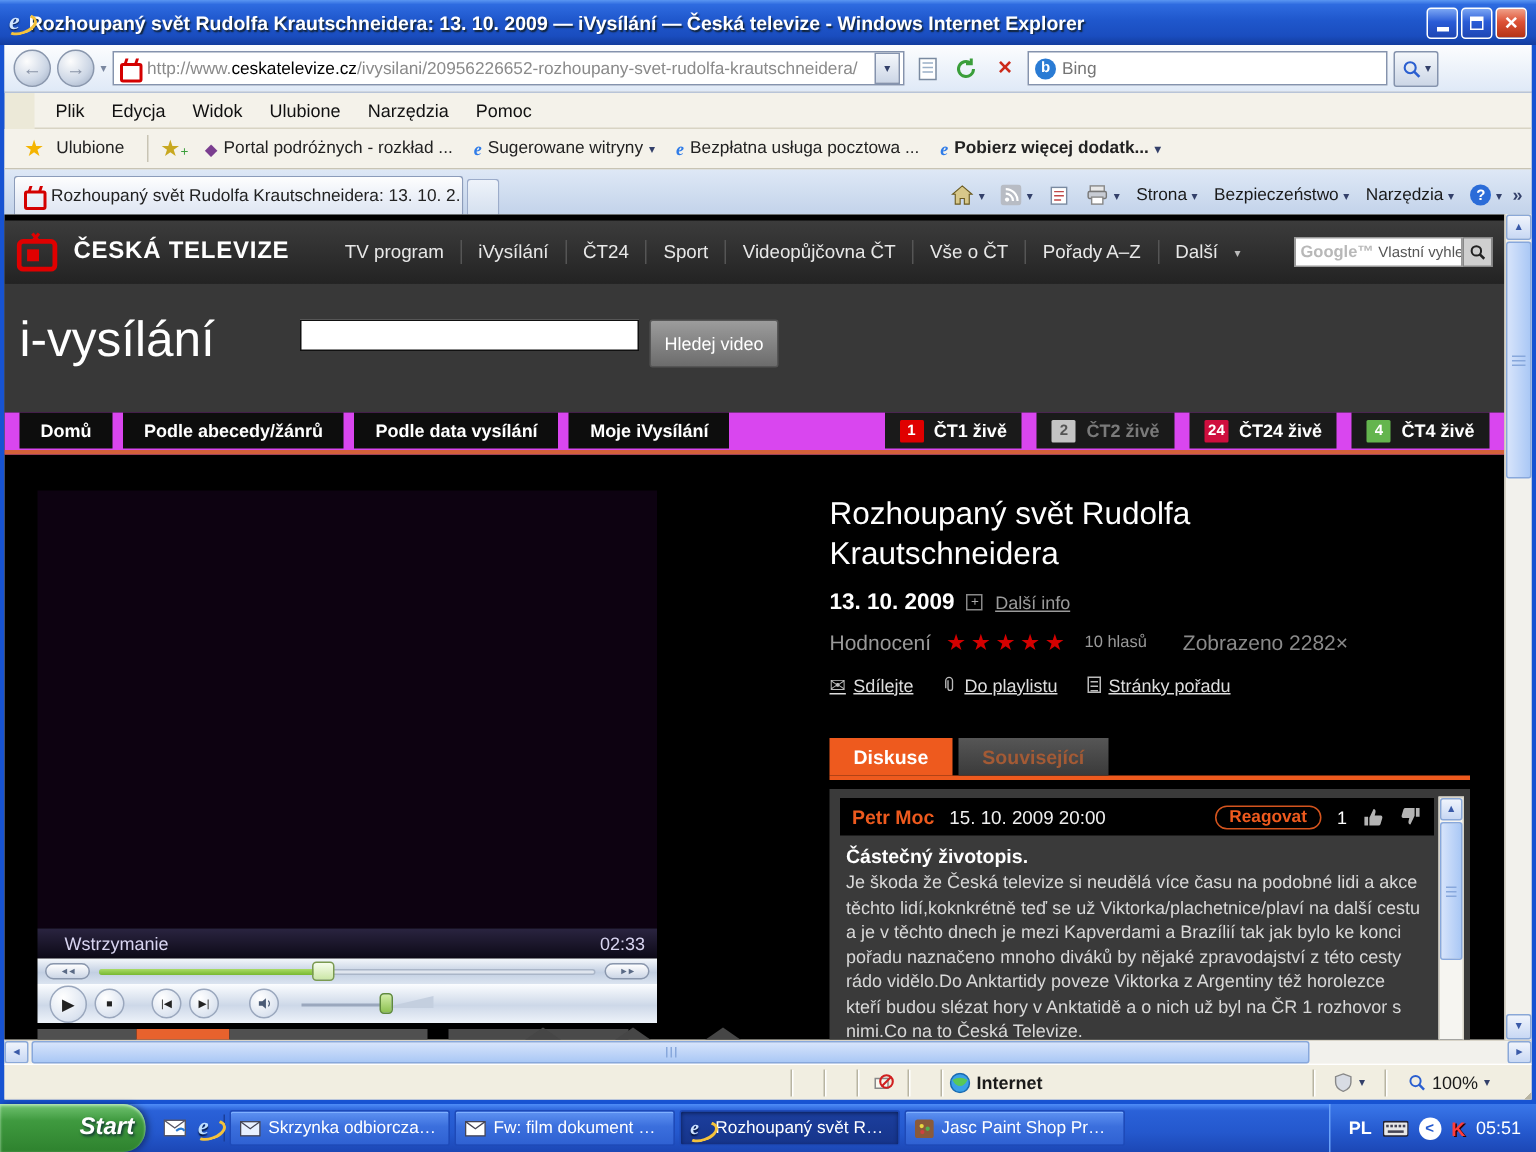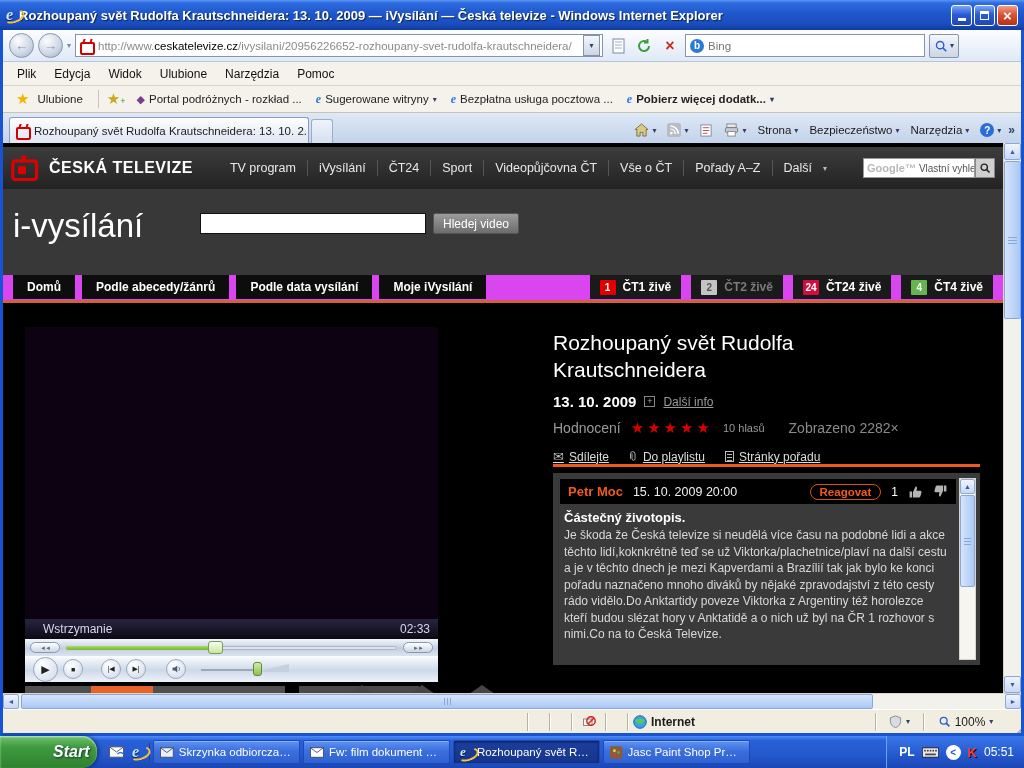--- a/index.html
+++ b/index.html
@@ -42,21 +42,21 @@
     border:1px solid #8593ad; display:flex; align-items:center; justify-content:center; font-size:8px; color:#33406a; }
   .tool-sq { width:22px; height:24px; display:flex; align-items:center; justify-content:center; border-radius:2px; }
   .stop-x { color:#cc2a1a; font-weight:bold; font-size:16px; }
   .bing-box { width:240px; height:23px; background:#fff; border:1px solid #8593ad; display:flex; align-items:center; padding:0 4px; gap:4px; }
   .bing-b { width:14px; height:14px; border-radius:50%; background:#2a7bd4; color:#fff; font:bold 10px/14px "Liberation Sans",sans-serif; text-align:center; }
   .bing-box input { border:none; outline:none; flex:1; font-size:11.5px; color:#444; background:transparent; }
   .srch-btn { width:30px; height:24px; background:linear-gradient(#f4f7fb,#ccd6e6); border:1px solid #8593ad; border-radius:2px;
     display:flex; align-items:center; justify-content:center; gap:2px; }
 
   
-  .menubar { height:24px; display:flex; align-items:center; gap:2px; padding:0 6px; background:#f4f2ea; border-bottom:1px solid #d8d4c4; }
+  .menubar { height:24px; display:flex; align-items:center; gap:2px; padding:0 6px; background:#f4f2ea; border-bottom:1px solid #d8d4c4;margin-left:20px; }
   .menu-item { font-size:12px; color:#111; padding:2px 8px; }
 
   
   .favbar { height:27px; display:flex; align-items:center; padding:0 6px; background:#f4f2ea; border-bottom:1px solid #c8c4b4; font-size:11.5px; color:#222; }
   .fav-star { color:#f4b400; font-size:15px; margin-right:4px; }
   .favsep { width:1px; height:18px; background:#c8c4b4; margin:0 8px; }
   .fav-item { display:flex; align-items:center; gap:4px; padding:0 7px; white-space:nowrap; }
   .fav-e { font:italic bold 12px "Liberation Serif",serif; color:#2f7ce8; }
   .fav-gem { color:#7a3e8f; font-size:11px; }
   .bold { font-weight:bold; }
@@ -92,21 +92,21 @@
   .g-box { margin-left:auto; display:flex; align-items:center; }
   .g-input { width:112px; height:20px; background:#fff; border:1px solid #999; font-size:10px; display:flex; align-items:center; padding:0 3px; gap:3px; white-space:nowrap; overflow:hidden; }
   .g-logo { color:#b8b8b8; font-weight:bold; font-size:11px; }
   .g-water { color:#555; }
   .g-btn { width:20px; height:20px; background:#cfcfcf; border:1px solid #888; display:flex; align-items:center; justify-content:center; }
 
   
   .ivys { position:absolute; top:46px; left:0; right:0; height:86px; background:#383838; }
   .ivys-logo { position:absolute; left:10px; top:18px; color:#fff; font-size:33px; }
   .ivys-search { position:absolute; left:197px; top:24px; width:226px; height:21px; border:1px solid #111; background:#fff; font-size:12px; padding:0 4px; }
-  .ivys-btn { position:absolute; left:430px; top:24px; height:21px; padding:0 9px; font-size:12px; color:#fff;
+  .ivys-btn { position:absolute; left:430px; top:24px; height:32px; padding:0 9px; font-size:12px; color:#fff;
     background:linear-gradient(#9c9c9c,#6c6c6c); border:1px solid #555; border-radius:2px; }
 
   
   .secnav { position:absolute; top:132px; left:0; right:0; height:28px; background:#d946ef; border-bottom:3px solid #d4603a; display:flex; align-items:flex-start; padding:0 10px; }
   .sn-tab { background:#0d0d0d; color:#fff; font-weight:bold; font-size:12px; height:24px; display:flex; align-items:center; padding:0 14px; margin-right:7px; white-space:nowrap; }
   .chans { margin-left:auto; display:flex; gap:10px; }
   .chan { background:#1a1a1a; height:24px; display:flex; align-items:center; gap:7px; padding:0 10px; font-weight:bold; font-size:12px; color:#fff; white-space:nowrap; }
   .chan .badge { width:16px; height:15px; display:flex; align-items:center; justify-content:center; font-size:10px; color:#fff; border-radius:1px; }
   .b1 { background:#e00000; } .b2 { background:#c4c4c4; color:#555 !important; } .b24 { background:#cf0e3e; } .b4 { background:#64b54e; }
   .chan.dim { color:#7a7a7a; }
@@ -505,20 +505,24 @@
             <a class="wlink">
               <svg width="9" height="13" viewBox="0 0 12 14">
                   <path d="M4 3v7a2 2 0 0 0 4 0V3.5a3 3 0 0 0-6 0V10" fill="none" stroke="#bbb" stroke-width="1.2"></path>
                 </svg>
               <span>Do playlistu</span>
               </a>
             <a class="wlink">
                 <span class="listicon"></span>
                 <span>Stránky pořadu</span>
               </a>
+          </div>
+          <div class="dtabs">
+            <span class="dtab on">Diskuse</span>
+            <span class="dtab off">Související</span>
           </div>
           <div class="dline"></div>
           <div class="cpanel">
             <div class="chead">
               <span class="cauthor">Petr Moc</span>
               <span class="cdate">15. 10. 2009 20:00</span>
               <span class="reag">Reagovat</span>
               <span class="score">1</span>
               <svg width="15" height="15" viewBox="0 0 14 14">
                   <path d="M1.5 7h2.3v5.5H1.5ZM4.6 12.5V7.6L7.2 2.2q1.5.2 1.2 2L7.9 6.2H11.6q1.4.3 1 1.8l-1.1 3.6q-.3 1-1.5.9Z" fill="#b4b4b4"></path>

